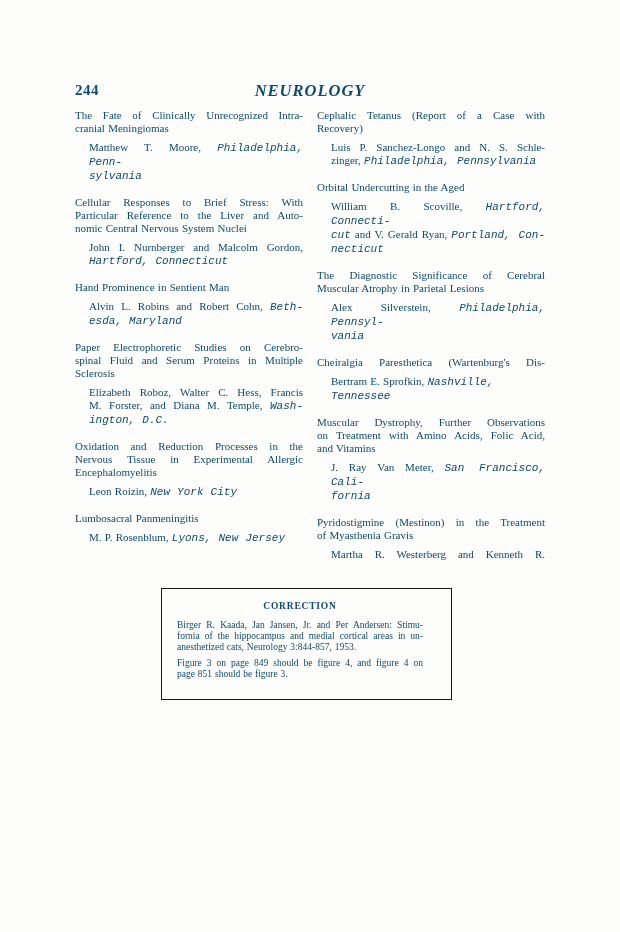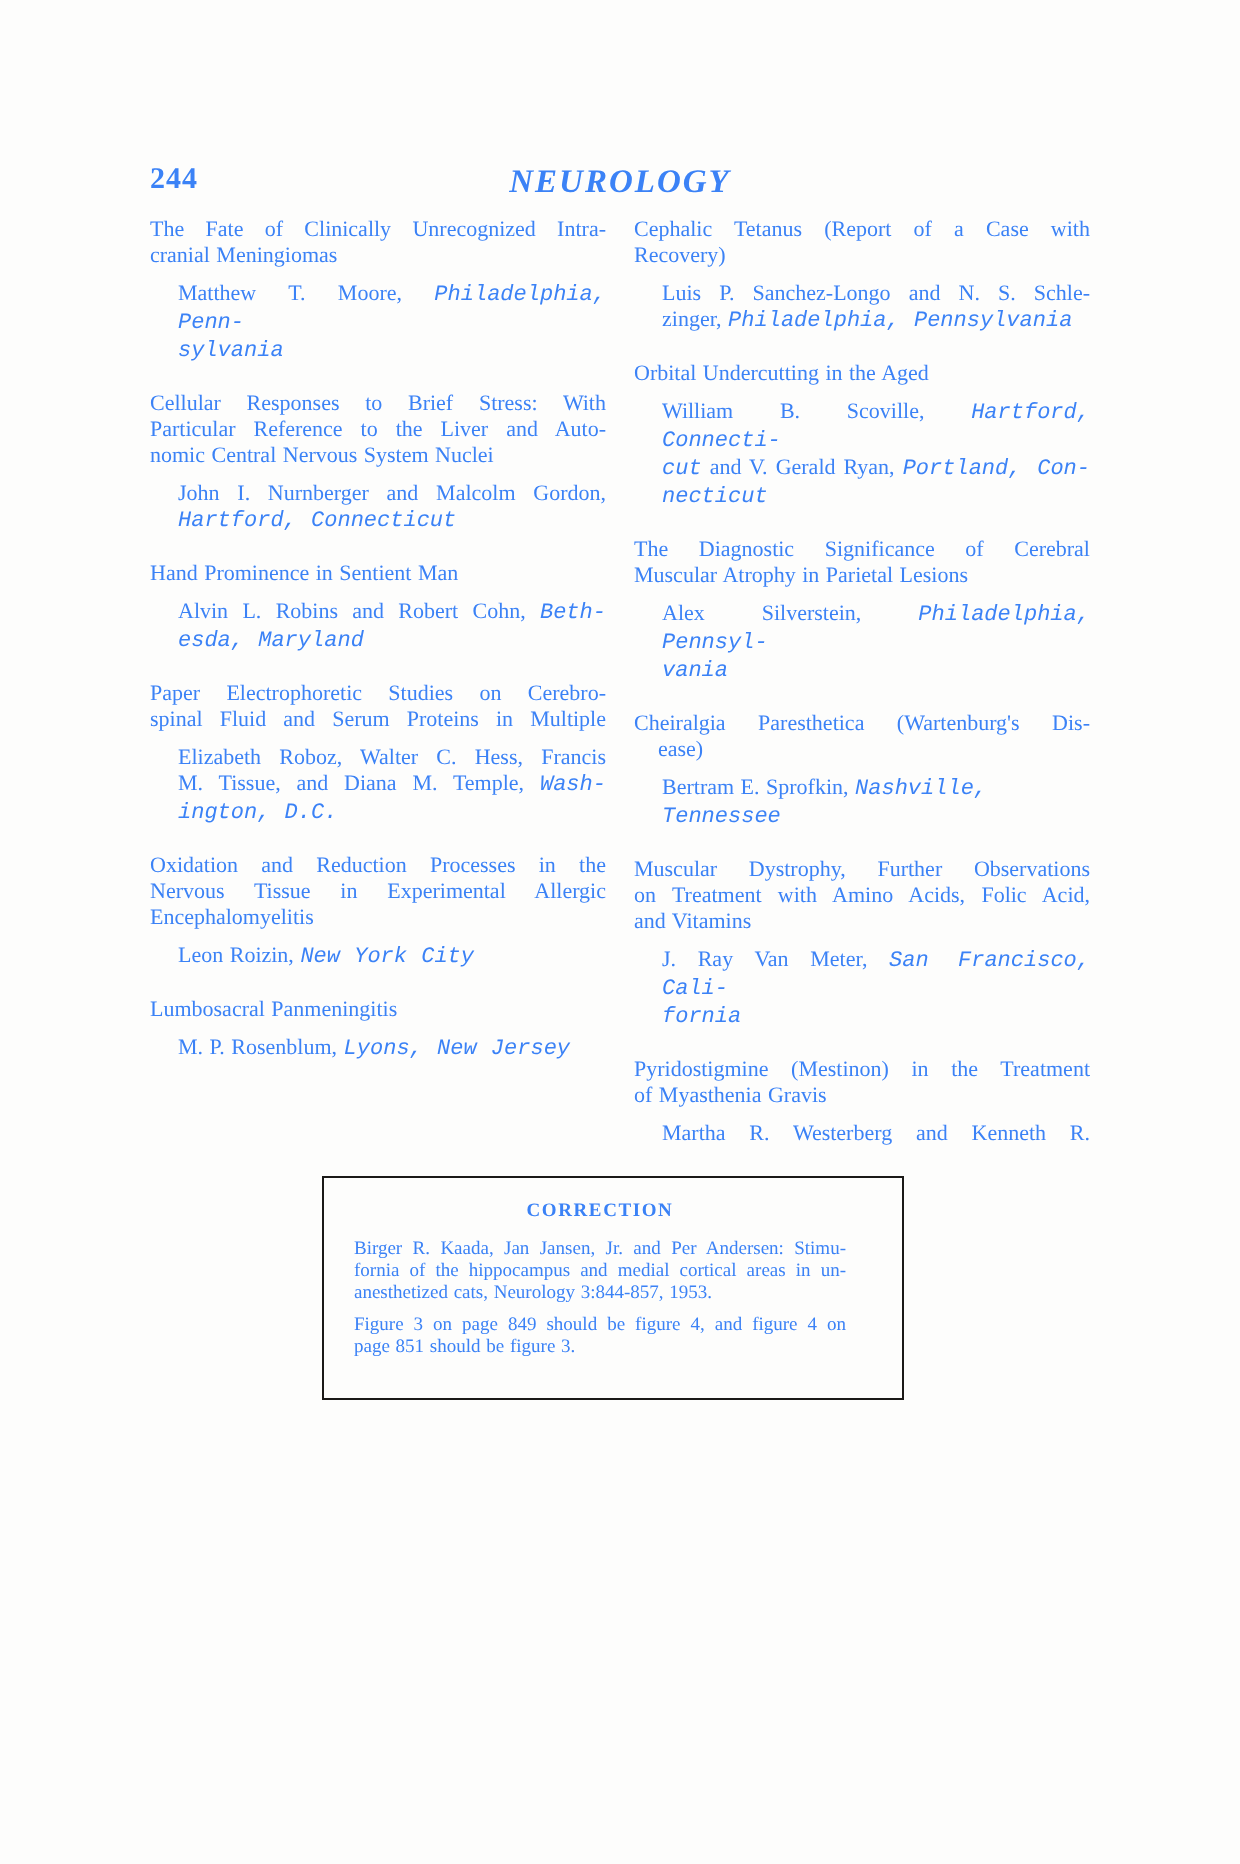--- a/index.html
+++ b/index.html
@@ -7,21 +7,21 @@
     padding: 0;
     background: #ffffff;
   }
   .page {
     position: relative;
     width: 620px;
     height: 932px;
     background: #fdfdfc;
     overflow: hidden;
     font-family: "Liberation Serif", "DejaVu Serif", serif;
-    color: #3b82f6;
+    color: #0c4a6e;
   }
   .header {
     position: absolute;
     top: 81px;
     left: 75px;
     right: 75px;
     height: 20px;
   }
   .page-number {
     position: absolute;
@@ -117,24 +117,25 @@
         </div>
         <div class="authors">
           <div class="line just"><span>Alvin L. Robins and Robert Cohn, </span><span class="it">Beth-</span></div>
           <div class="line"><span class="it">esda, Maryland</span></div>
         </div>
       </div>
       <div class="entry">
         <div class="title">
           <div class="line just"><span>Paper Electrophoretic Studies on Cerebro-</span></div>
           <div class="line just"><span>spinal Fluid and Serum Proteins in Multiple</span></div>
+          <div class="line"><span>Sclerosis</span></div>
         </div>
         <div class="authors">
           <div class="line just"><span>Elizabeth Roboz, Walter C. Hess, Francis</span></div>
-          <div class="line just"><span>M. Tissue, and Diana M. Temple, </span><span class="it">Wash-</span></div>
+          <div class="line just"><span>M. Forster, and Diana M. Temple, </span><span class="it">Wash-</span></div>
           <div class="line"><span class="it">ington, D.C.</span></div>
         </div>
       </div>
       <div class="entry">
         <div class="title">
           <div class="line just"><span>Oxidation and Reduction Processes in the</span></div>
           <div class="line just"><span>Nervous Tissue in Experimental Allergic</span></div>
           <div class="line"><span>Encephalomyelitis</span></div>
         </div>
         <div class="authors">
@@ -177,21 +178,20 @@
           <div class="line"><span>Muscular Atrophy in Parietal Lesions</span></div>
         </div>
         <div class="authors">
           <div class="line just"><span>Alex Silverstein, </span><span class="it">Philadelphia, Pennsyl-</span></div>
           <div class="line"><span class="it">vania</span></div>
         </div>
       </div>
       <div class="entry">
         <div class="title">
           <div class="line just"><span>Cheiralgia Paresthetica (Wartenburg's Dis-</span></div>
-          <div class="line" style="padding-left: 12px;"><span>ease)</span></div>
         </div>
         <div class="authors">
           <div class="line"><span>Bertram E. Sprofkin, </span><span class="it">Nashville, Tennessee</span></div>
         </div>
       </div>
       <div class="entry">
         <div class="title">
           <div class="line just"><span>Muscular Dystrophy, Further Observations</span></div>
           <div class="line just"><span>on Treatment with Amino Acids, Folic Acid,</span></div>
           <div class="line"><span>and Vitamins</span></div>

